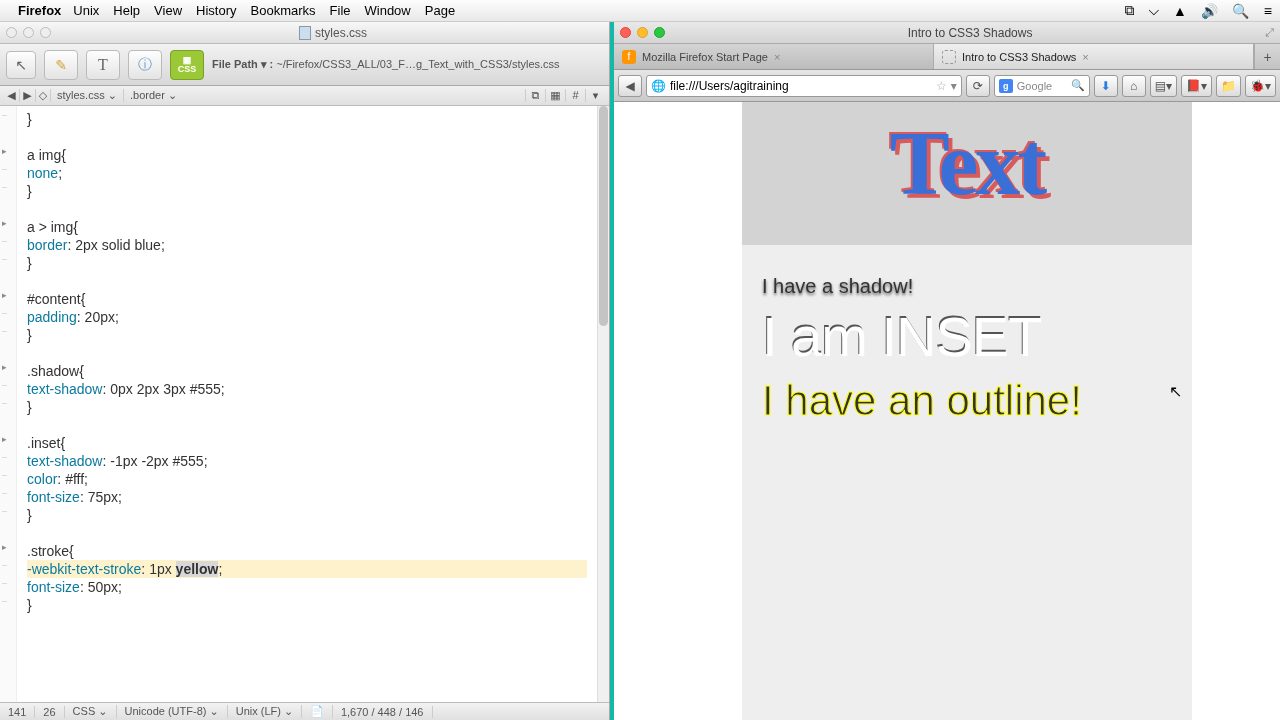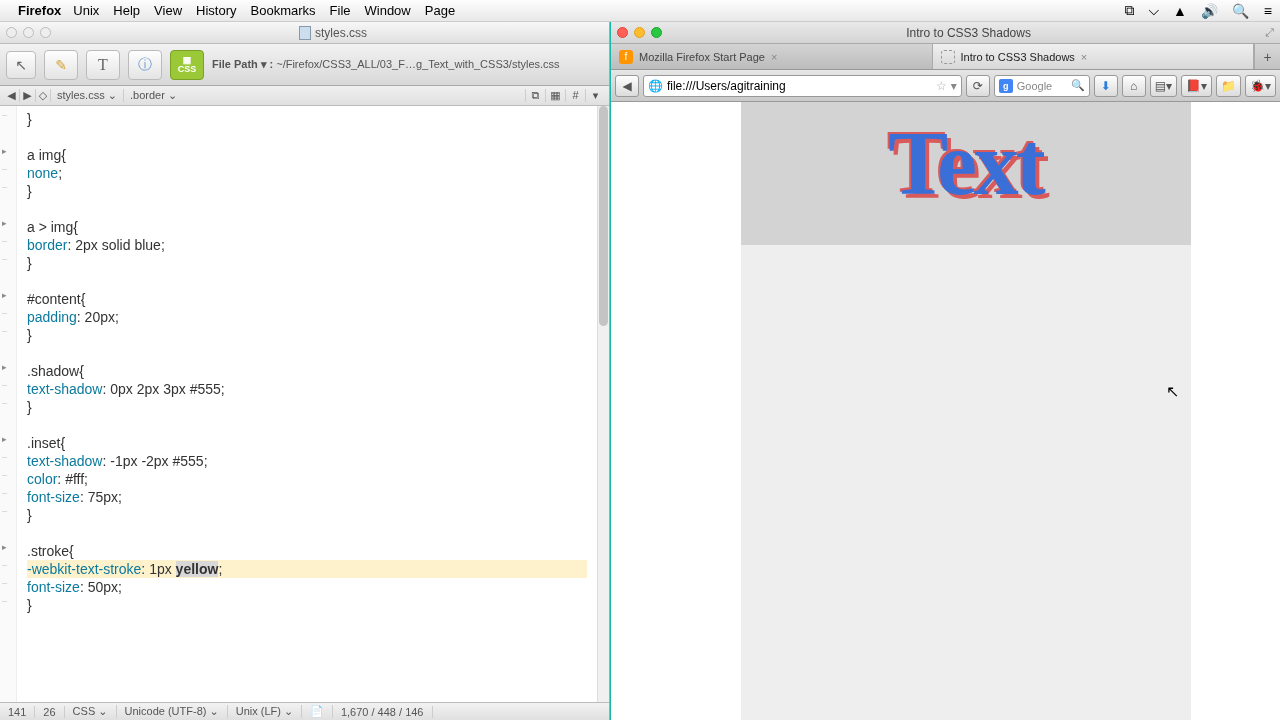--- a/index.html
+++ b/index.html
@@ -49,21 +49,21 @@
 .hl-line { background: #fdf2cc; display: inline-block; width: 100%; }
 .sel-word { background: #d8d8d8; font-weight: bold; }
 .scrollbar-v { position: absolute; right: 0; top: 84px; bottom: 18px; width: 12px; background: #f0f0f0; border-left: 1px solid #ddd; }
 .scrollbar-v .thumb { position: absolute; left: 1px; right: 1px; top: 0; height: 220px; background: #c4c4c4; border-radius: 5px; }
 
 .editor-status { position: absolute; left: 0; bottom: 0; right: 0; height: 18px; background: linear-gradient(#f2f2f2,#e0e0e0); border-top: 1px solid #bbb; display: flex; align-items: center; font-size: 11px; color: #555; }
 .editor-status .cell { padding: 0 8px; border-right: 1px solid #ccc; }
 .editor-status .cell.w { min-width: 28px; }
 
 
-.browser-window { position: absolute; left: 610px; top: 22px; right: 0; bottom: 0; background: #15803d; border-left: 1px solid #14b8a6; }
+.browser-window { position: absolute; left: 610px; top: 22px; right: 0; bottom: 0; background: #15803d; border-left: 4px solid #14b8a6; }
 .b-titlebar { height: 22px; background: linear-gradient(#e9e9e9,#d4d4d4); border-bottom: 1px solid #aaa; display: flex; align-items: center; padding: 0 6px; font-size: 12px; }
 .b-titlebar .dots { display: flex; gap: 6px; margin-right: 10px; }
 .b-titlebar .dot { width: 11px; height: 11px; border-radius: 50%; }
 .dot.r { background: #ff5f57; border: 1px solid #e1443a; }
 .dot.y { background: #ffbd2e; border: 1px solid #dfa023; }
 .dot.g { background: #28c840; border: 1px solid #1ba430; }
 .b-titlebar .title { margin: 0 auto; color: #444; }
 .b-titlebar .expand { color: #888; font-size: 11px; }
 
 .b-tabs { height: 26px; background: linear-gradient(#d8d8d8,#c2c2c2); border-bottom: 1px solid #999; display: flex; align-items: stretch; }
@@ -237,16 +237,21 @@
     <div class="bbtn">▤▾</div>
     <div class="bbtn">📕▾</div>
     <div class="bbtn">📁</div>
     <div class="bbtn">🐞▾</div>
   </div>
   <div class="b-content">
     <div class="page-wrap">
       <div class="page-hero">
         <div class="bigtext">Text</div>
       </div>
+      <div class="page-body">
+        <div class="p-shadow">I have a shadow!</div>
+        <div class="p-inset">I am INSET</div>
+        <div class="p-stroke">I have an outline!</div>
+      </div>
     </div>
     <div class="cursor-arrow" style="left:555px; top:280px;">↖</div>
   </div>
 </div>
 
 </body></html>

